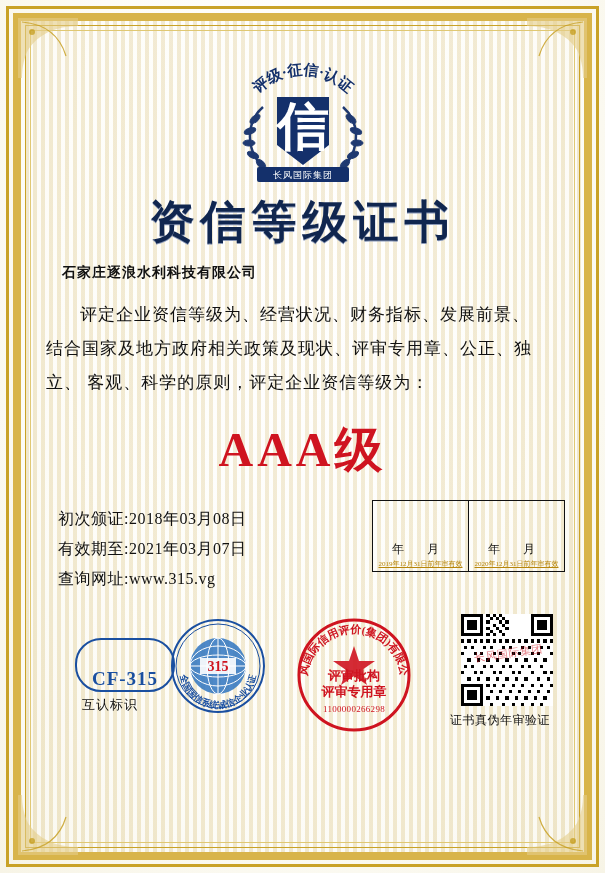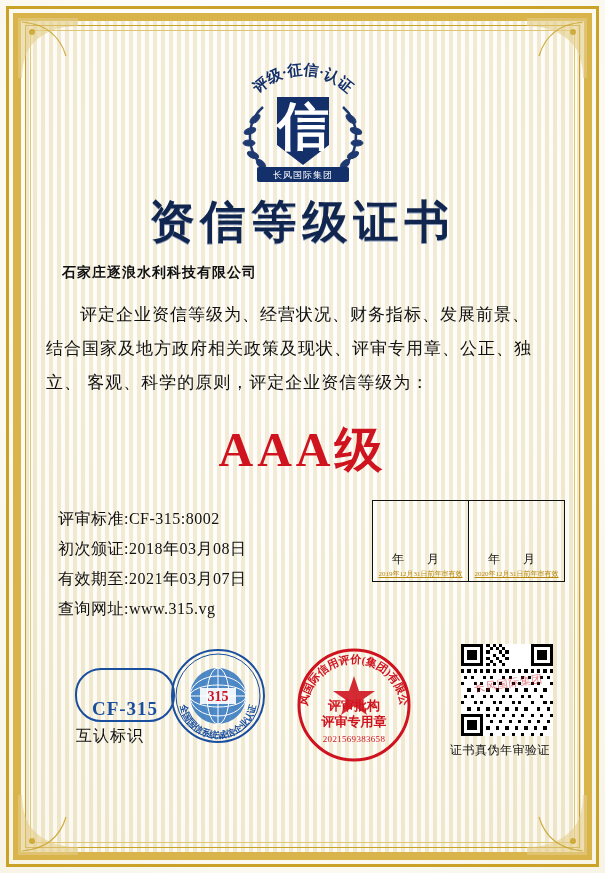--- a/index.html
+++ b/index.html
@@ -131,21 +131,21 @@
     font-size:14px;
     color:#111;
     text-align:center;
     padding-bottom:2px;
     letter-spacing:1px;
   }
   .annual-table{
     border:1px solid #111;
     border-collapse:collapse;
     width:100%;
-    height:82px;
+    height:72px;
     table-layout:fixed;
   }
   .annual-table td{
     border:1px solid #111;
     vertical-align:bottom;
     text-align:center;
     padding:0 0 2px 0;
   }
   .cell-ym{font-size:12px;letter-spacing:10px;color:#111;}
   .cell-note{
@@ -168,21 +168,21 @@
   .cf315{
     left:35px;top:28px;width:96px;height:50px;
     border:2px solid #1a4fa0;
     border-radius:26px;
     display:flex;align-items:flex-end;justify-content:center;
     color:#1a4fa0;font-weight:bold;font-size:19px;letter-spacing:1px;
     font-family:"Liberation Serif", serif;
   }
   .cf315-label{
     position:absolute;left:22px;top:86px;width:96px;
-    text-align:center;font-size:16px;color:#111;letter-spacing:1px;
+    text-align:center;font-size:13px;color:#111;letter-spacing:1px;
   }
   .globe-seal{left:130px;top:8px;width:96px;height:96px;}
   .red-seal{left:255px;top:6px;width:118px;height:118px;}
   .qr{
     position:absolute;right:12px;top:4px;width:92px;height:92px;
   }
   .qr-label{
     position:absolute;right:0px;top:102px;width:130px;
     text-align:center;font-size:12px;color:#111;letter-spacing:.5px;
   }
@@ -277,21 +277,20 @@
     <div class="body-text">
       <span class="indent">评定企业资信等级为、经营状况、财务指标、发展前景、</span>
       <span>结合国家及地方政府相关政策及现状、评审专用章、公正、独立、</span>
       <span>客观、科学的原则，评定企业资信等级为：</span>
     </div>
 
     <div class="grade">AAA级</div>
 
     <div class="lower">
       <div class="info-list">
-        <div>评审标准:CF-315:8002</div>
         <div>初次颁证:2018年03月08日</div>
         <div>有效期至:2021年03月07日</div>
         <div>查询网址:www.315.vg</div>
       </div>
 
       <div class="annual">
         <table class="annual-table">
           <tbody>
               <tr>
             <td>
@@ -337,21 +336,21 @@
       <svg class="seal red-seal" viewBox="0 0 118 118">
         <circle cx="59" cy="59" r="55" fill="none" stroke="#cf1420" stroke-width="3"></circle>
         <path id="redArcTop" d="M12,64 A47,47 0 0 1 106,64" fill="none"></path>
         <text font-size="11" font-weight="bold" fill="#cf1420" font-family="'Liberation Serif',serif">
           <textPath href="#redArcTop" startOffset="50%" text-anchor="middle">长风国际信用评价(集团)有限公司</textPath>
         </text>
         <polygon points="59,30 64,45 80,45 67,54 72,69 59,60 46,69 51,54 38,45 54,45" fill="#cf1420" opacity=".9"></polygon>
         <text x="59" y="64" text-anchor="middle" font-size="13" font-weight="bold" fill="#cf1420" font-family="'Liberation Serif',serif">评审批构</text>
         <text x="59" y="80" text-anchor="middle" font-size="13" font-weight="bold" fill="#cf1420" font-family="'Liberation Serif',serif">评审专用章</text>
       </svg>
-      <div class="red-seal-number">2021569383658</div>
+      <div class="red-seal-number">1100000266298</div>
 
       <svg class="qr" viewBox="0 0 29 29" shape-rendering="crispEdges">
         <rect width="29" height="29" fill="#ffffff"></rect>
         <g fill="#000000">
           <rect x="0" y="0" width="7" height="1"></rect>
             <rect x="0" y="6" width="7" height="1"></rect>
           <rect x="0" y="0" width="1" height="7"></rect>
             <rect x="6" y="0" width="1" height="7"></rect>
           <rect x="2" y="2" width="3" height="3"></rect>
           <rect x="22" y="0" width="7" height="1"></rect>

